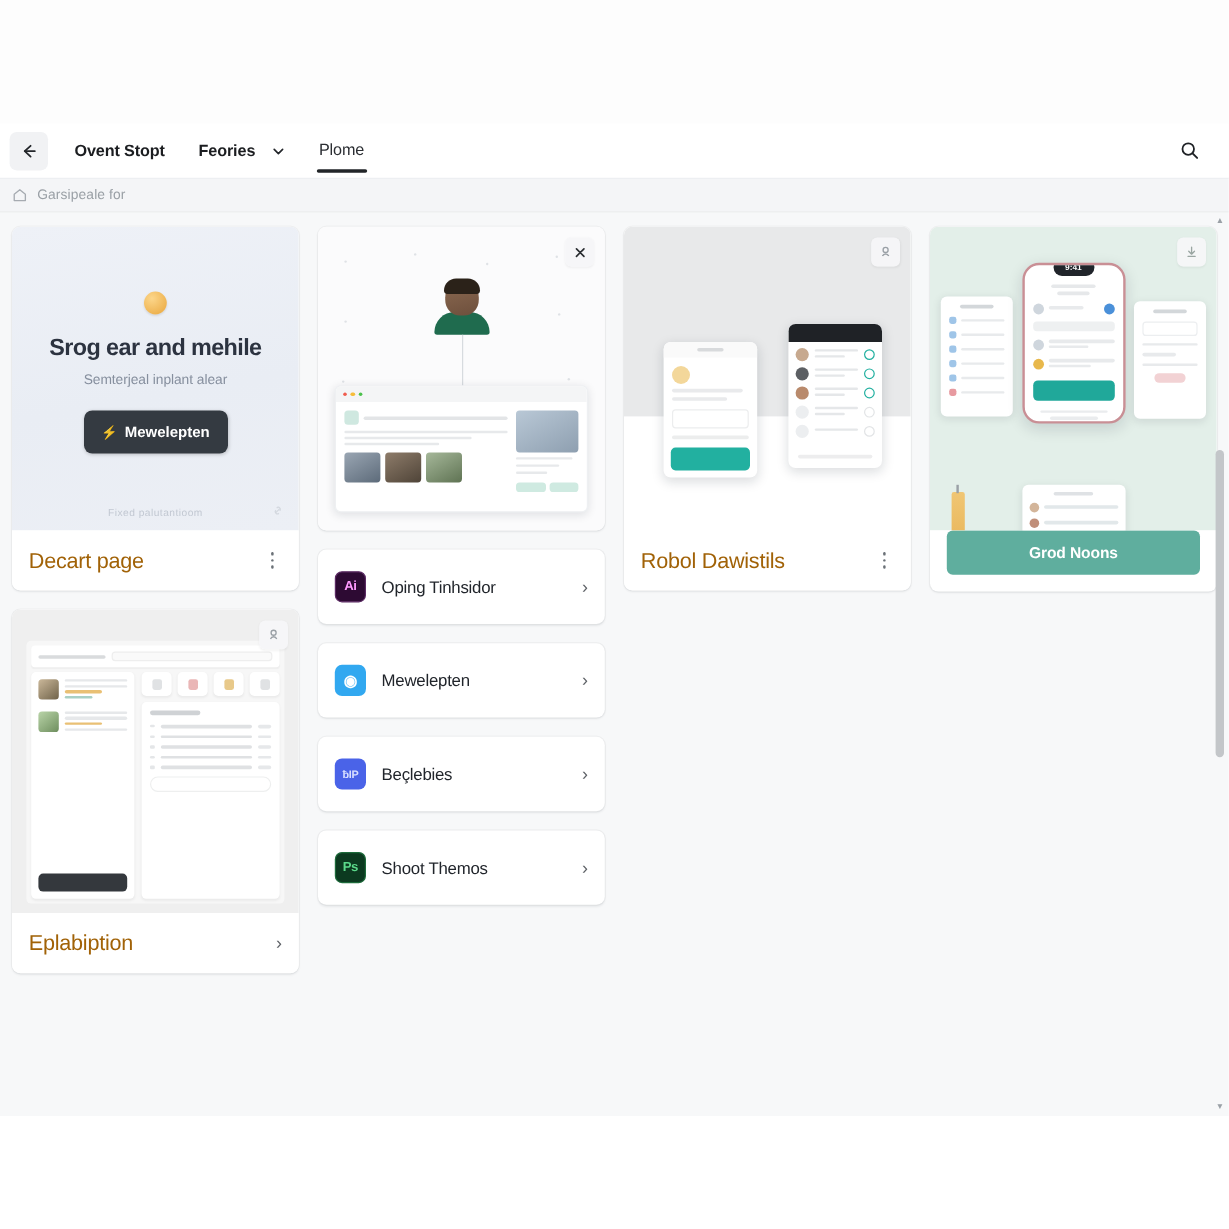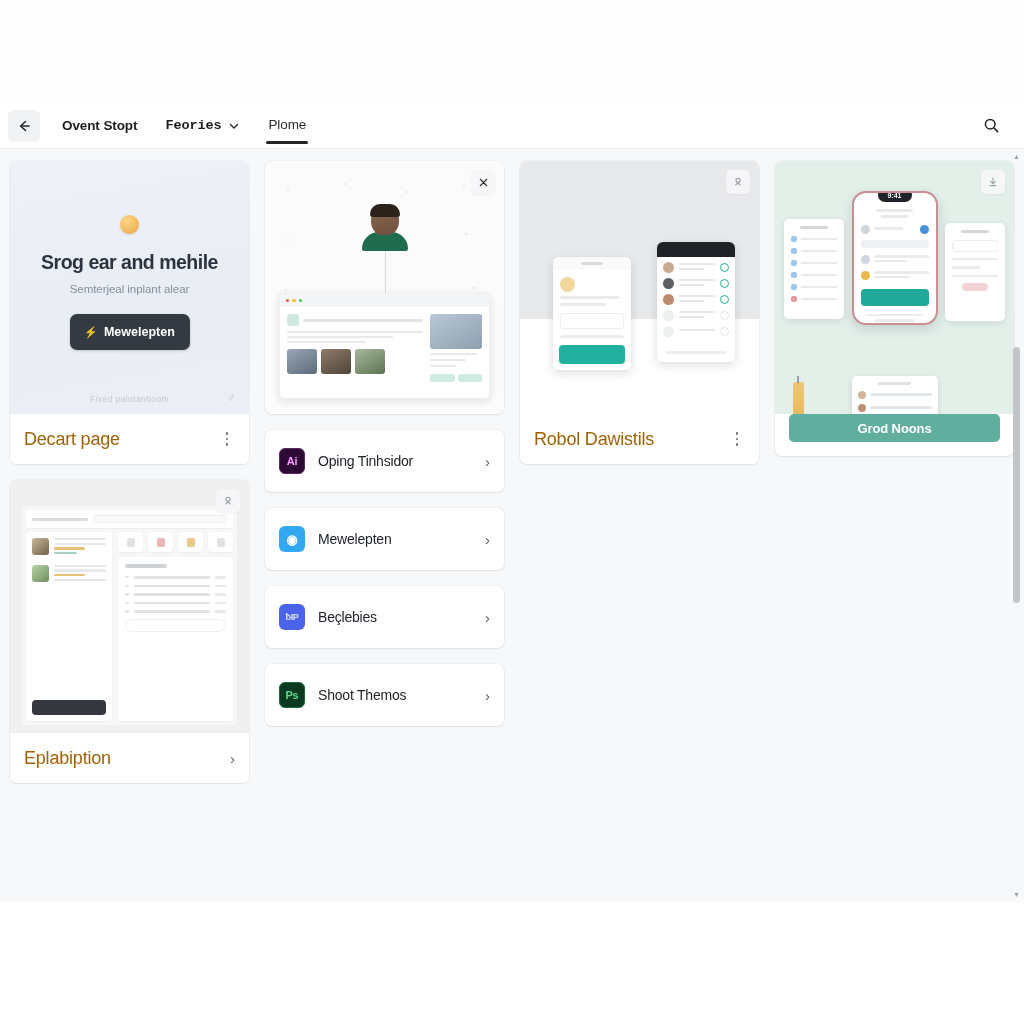--- a/index.html
+++ b/index.html
@@ -24,21 +24,21 @@
     width:32px; height:32px; border-radius:6px; background:#f1f2f4;
     display:flex; align-items:center; justify-content:center; flex:0 0 auto;
     cursor:pointer;
   }
   .back-btn svg { display:block; }
   .nav-title {
     font-size:13.5px; font-weight:700; color:#1b1d20; margin-left:22px;
     letter-spacing:-0.1px; white-space:nowrap;
   }
   .nav-drop {
-    display:flex; align-items:center; gap:7px; margin-left:28px; cursor:pointer;font-family:Liberation Mono, monospace;
+    display:flex; align-items:center; gap:13px; margin-left:28px; cursor:pointer;
   }
   .nav-drop-label { font-size:13.5px; font-weight:700; color:#1b1d20; letter-spacing:-0.1px; }
   .nav-tab {
     margin-left:28px; font-size:13.5px; color:#53575c; position:relative;
     padding-bottom:3px; cursor:pointer; letter-spacing:-0.1px;
   }
   .nav-tab.active { color:#2b2e33; }
   .nav-tab.active::after {
     content:""; position:absolute; left:-2px; right:-2px; bottom:-9px;
     height:2.5px; background:#222528; border-radius:2px;
@@ -244,21 +244,21 @@
     background:#fff; border-radius:5px; box-shadow:0 2px 7px rgba(16,24,40,.1); padding:6px;
   }
   .tpl-bottom .hd { height:2.6px; width:45%; margin:0 auto 6px; background:#dfe2e5; border-radius:2px; }
   .tpl-bottom .li { display:flex; align-items:center; gap:4px; margin-bottom:5px; }
   .tpl-bottom .li .av { width:8px; height:8px; border-radius:50%; background:#d3b59a; }
   .tpl-bottom .li .ln { flex:1; height:2.4px; background:#e2e8ea; border-radius:2px; }
   .tpl-candle { position:absolute; left:18px; bottom:-14px; width:11px; height:46px; background:linear-gradient(180deg,#f0c674,#e8b558); border-radius:2px; }
   .tpl-candle::before { content:""; position:absolute; left:4px; top:-6px; width:2px; height:7px; background:#9aa0a6; }
 
   .green-cta {
-    margin:0 14px 14px; background:#5fae9e; color:#fff; border-radius:5px; height:28px;
+    margin:0 14px 14px; background:#5fae9e; color:#fff; border-radius:5px; height:37px;
     display:flex; align-items:center; justify-content:center; font-size:13px; font-weight:700;
     cursor:pointer; letter-spacing:-0.1px;
   }
 
   
   .app-row {
     background:#fff; border-radius:7px; height:62px; display:flex; align-items:center;
     padding:0 14px; gap:13px; cursor:pointer;
     box-shadow:0 1px 2px rgba(16,24,40,.07), 0 0 0 1px rgba(16,24,40,.035);
   }
@@ -352,20 +352,26 @@
     <div class="appbar-spacer"></div>
 
     <div class="search-btn">
       <svg width="17" height="17" viewBox="0 0 17 17">
         <circle cx="7.2" cy="7.2" r="4.8" fill="none" stroke="#1f2226" stroke-width="1.5"></circle>
         <path d="M10.8 10.8 L14.6 14.6" stroke="#1f2226" stroke-width="1.6" stroke-linecap="round"></path>
       </svg>
     </div>
   </div>
 
+  <div class="crumbbar">
+    <svg width="13" height="13" viewBox="0 0 14 14">
+      <path d="M2 6.3 L7 2.3 L12 6.3 V12 H2 Z" fill="none" stroke="#a6abb1" stroke-width="1.2" stroke-linejoin="round"></path>
+    </svg>
+    <span class="crumb-text">Garsipeale for</span>
+  </div>
 
   <div class="workspace">
     <div class="grid">
 
       <div class="col">
 
         <div class="card">
           <div class="thumb">
             <div class="heroA">
               <div class="hero-badge"></div>

